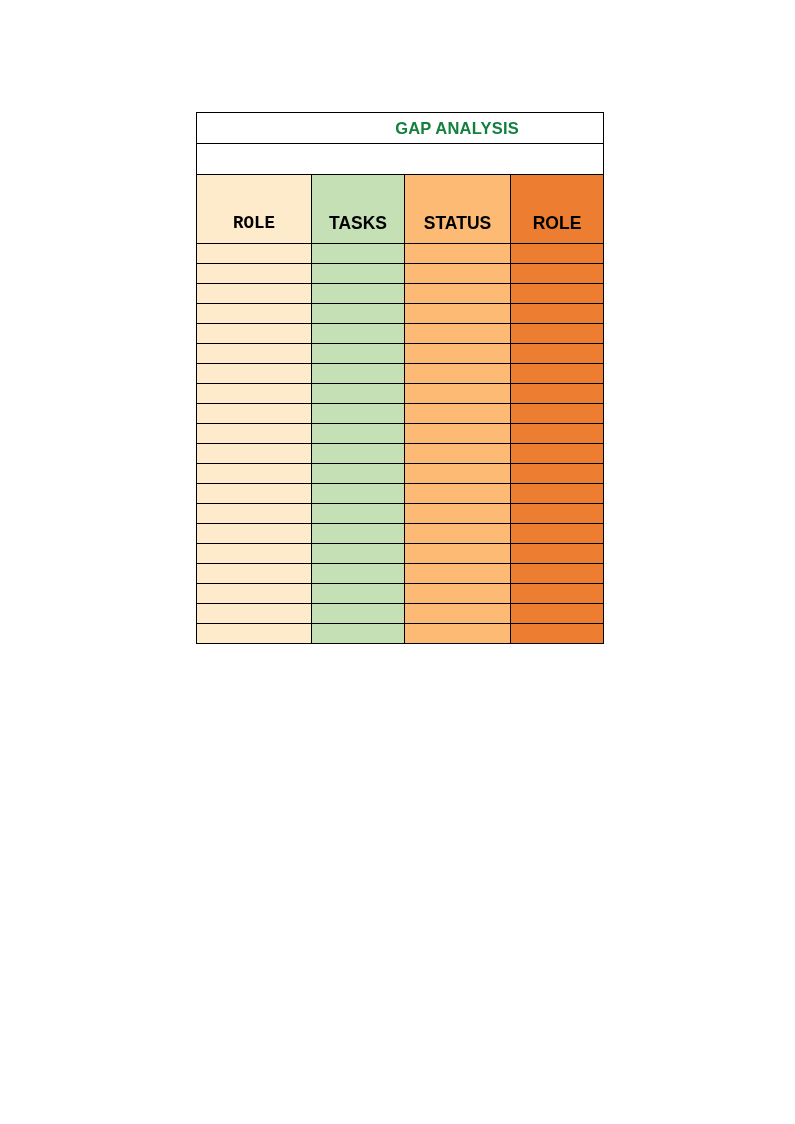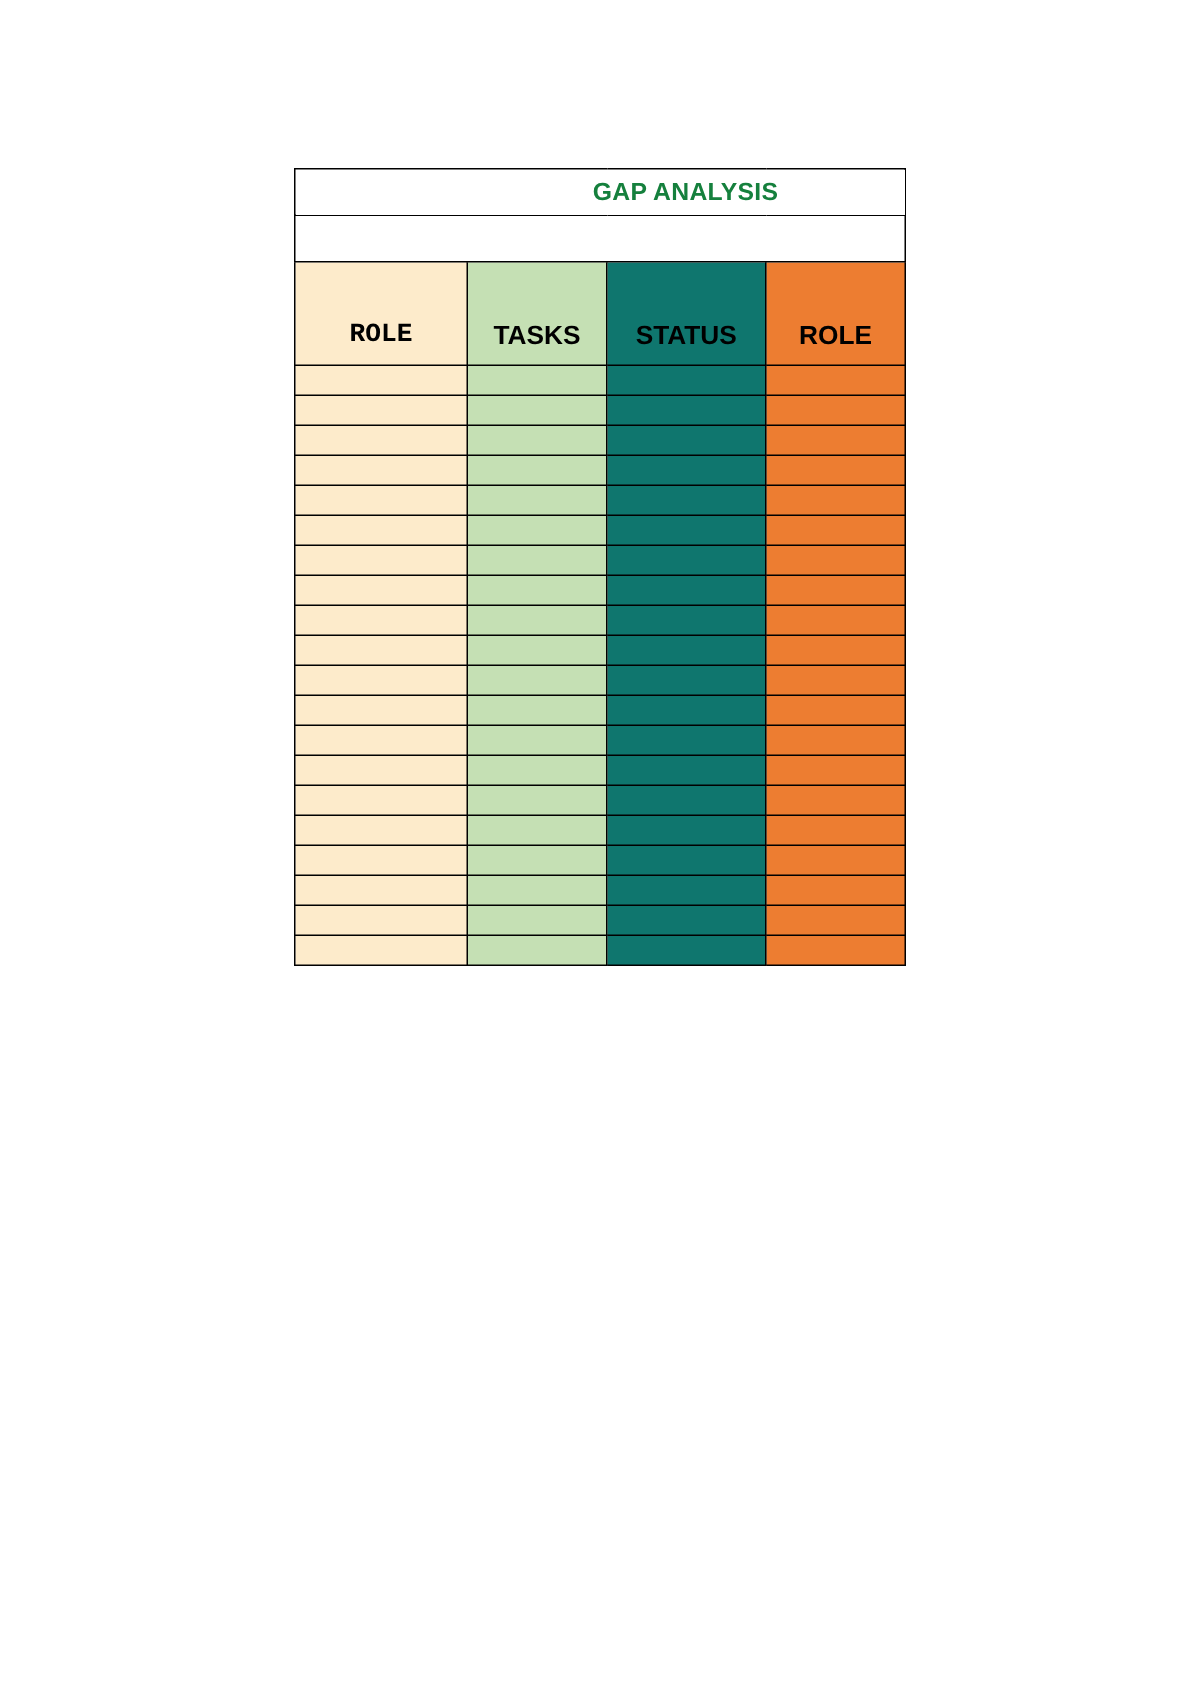--- a/index.html
+++ b/index.html
@@ -86,21 +86,21 @@
   }
 
   
   .data-row td {
     height: 19px;
   }
 
   
   .col-role   { background: #FDEBCB; font-family: Liberation Mono, monospace; }
   .col-tasks  { background: #C5E0B4; }
-  .col-status { background: #0f766e; }
+  .col-status { background: #fdba74; }
   .col-gaps   { background: #ED7D31; }
 
   
   .w-role   { width: 115px; }
   .w-tasks  { width: 93px;  }
   .w-status { width: 106px; }
   .w-gaps   { width: 93px;  }
 </style>
 </head>
 <body>

